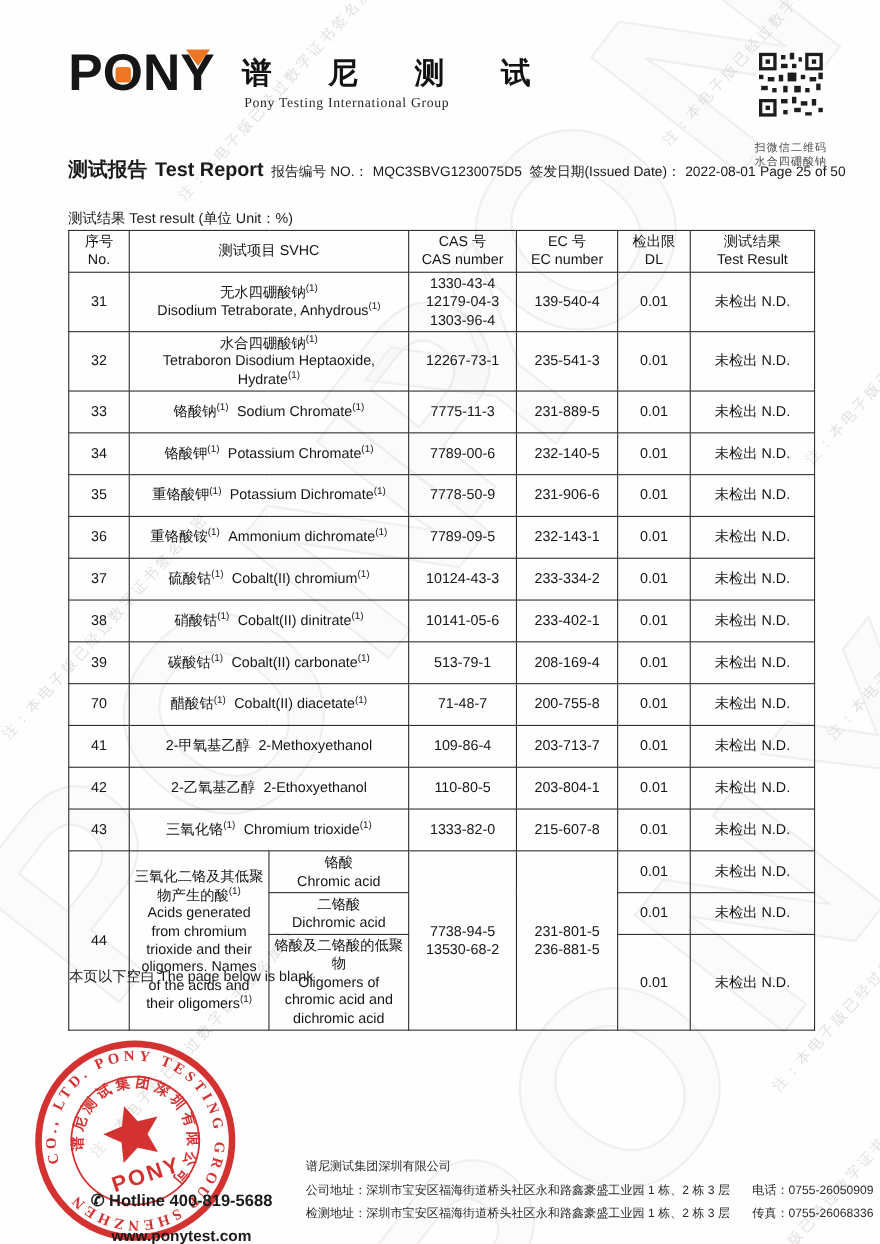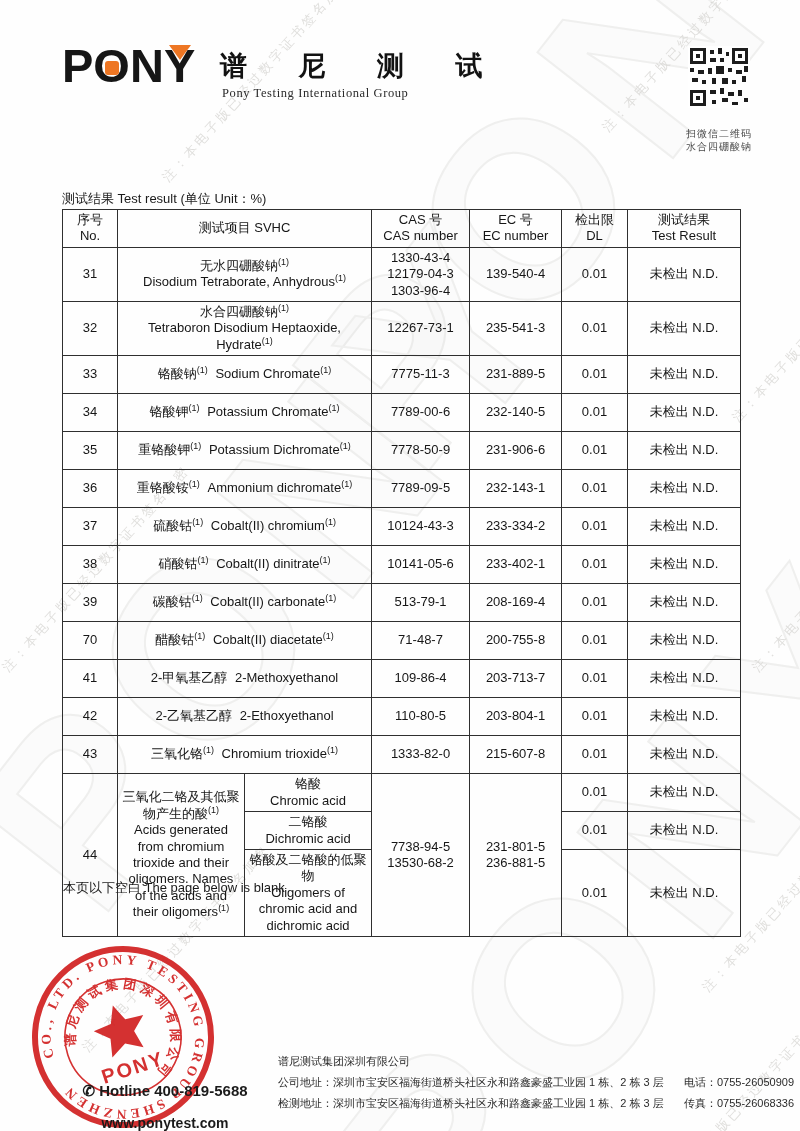--- a/index.html
+++ b/index.html
@@ -124,20 +124,29 @@
           <rect x="56" y="52" width="4" height="4"></rect>
         <rect x="24" y="54" width="4" height="4"></rect>
           <rect x="34" y="52" width="6" height="4"></rect>
           <rect x="44" y="56" width="6" height="3"></rect>
       </g>
     </svg>
     <div class="qr-cap">扫微信二维码</div>
     <div class="qr-cap" style="margin-top:0;">水合四硼酸钠</div>
   </div>
 
+  <div class="titlebar">
+    <span class="t-cn">测试报告</span>
+    <span class="t-en">Test Report</span>
+    <span class="t-sm">报告编号 NO.：</span>
+    <span class="t-sm2">MQC3SBVG1230075D5</span>
+    <span class="t-sm">签发日期(Issued Date)：</span>
+    <span class="t-sm2">2022-08-01</span>
+    <span class="t-sm2">Page 25 of 50</span>
+  </div>
 
   <div class="caption">测试结果 Test result (单位 Unit：%)</div>
 
   <table class="result">
     <colgroup>
       <col style="width:55px">
         <col style="width:127px">
         <col style="width:127px">
       <col style="width:98px">
         <col style="width:92px">

